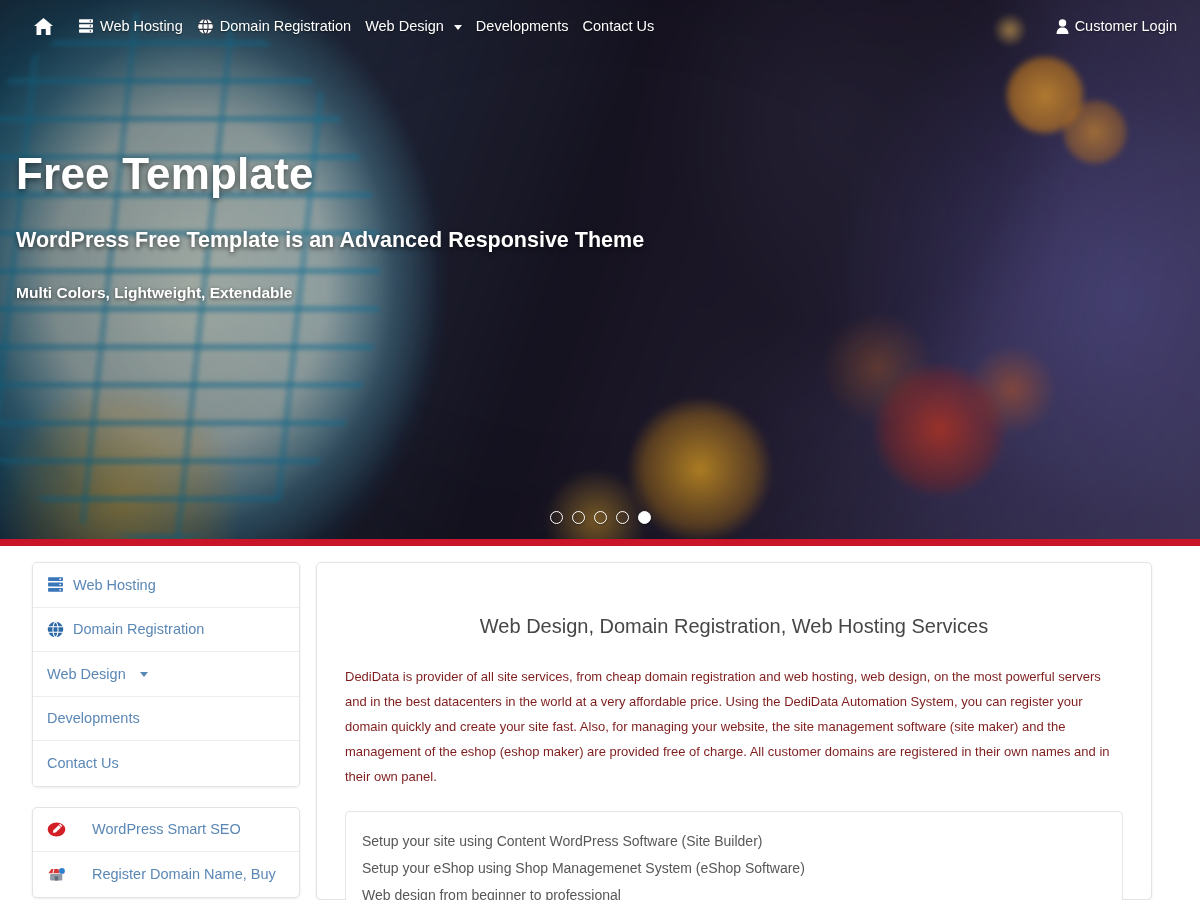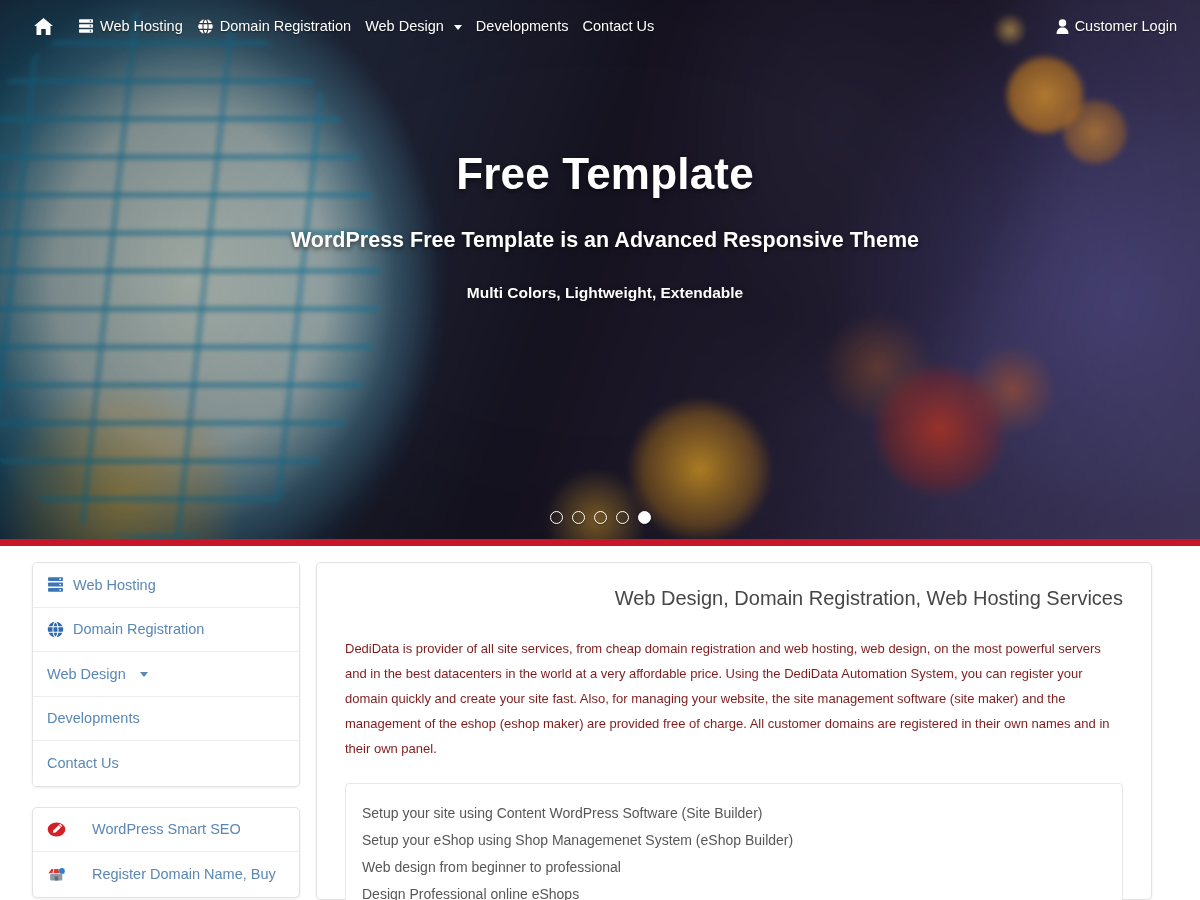--- a/index.html
+++ b/index.html
@@ -91,22 +91,22 @@
     width: 0; height: 0;
     border-left: 4.5px solid transparent;
     border-right: 4.5px solid transparent;
     border-top: 5px solid #ffffff;
     margin-left: 4px; position: relative; top: 1px;
   }
   .nav-icon { display: inline-flex; align-items: center; }
 
   
   #hero-text {
-    position: absolute; left: 10px; right: 0; top: 150px;
-    text-align: center; z-index: 6;
+    position: absolute; left: 16px; right: 0; top: 150px;
+    text-align: left; z-index: 6;
   }
   #hero-title {
     color: #ffffff;
     font-size: 44px;
     font-weight: bold;
     letter-spacing: .2px;
     text-shadow: 0 2px 6px rgba(0,0,0,.55);
     line-height: 1.1;
   }
   #hero-subtitle {
@@ -192,25 +192,26 @@
   }
   .widget-item:last-child { border-bottom: none; }
 
   
   #main-content {
     flex: 1;
     margin-right: 48px;
     padding: 24px 28px 24px 28px;
   }
   #content-heading {
-    text-align: right;
+    text-align: center;
     color: #464646;
     font-size: 20px;
     font-weight: normal;
     margin-bottom: 26px;
+    margin-top: 28px;
   }
   #content-paragraph {
     color: #7f1d1d;
     font-size: 13px;
     line-height: 25px;
     text-align: left;
   }
   #feature-box {
     margin-top: 22px;
     border: 1px solid #e6e6e6;
@@ -384,19 +385,19 @@
     </div>
 
   </aside>
 
   <main class="card" id="main-content">
     <h1 id="content-heading">Web Design, Domain Registration, Web Hosting Services</h1>
     <p id="content-paragraph">DediData is provider of all site services, from cheap domain registration and web hosting, web design, on the most powerful servers and in the best datacenters in the world at a very affordable price. Using the DediData Automation System, you can register your domain quickly and create your site fast. Also, for managing your website, the site management software (site maker) and the management of the eshop (eshop maker) are provided free of charge. All customer domains are registered in their own names and in their own panel.</p>
 
     <div id="feature-box">
       <div class="feature-item">Setup your site using Content WordPress Software (Site Builder)</div>
-      <div class="feature-item">Setup your eShop using Shop Managemenet System (eShop Builder)</div>
+      <div class="feature-item">Setup your eShop using Shop Managemenet System (eShop Software)</div>
       <div class="feature-item">Web design from beginner to professional</div>
       <div class="feature-item">Design Professional online eShops</div>
     </div>
   </main>
 
 </div>
 
 </body></html>

